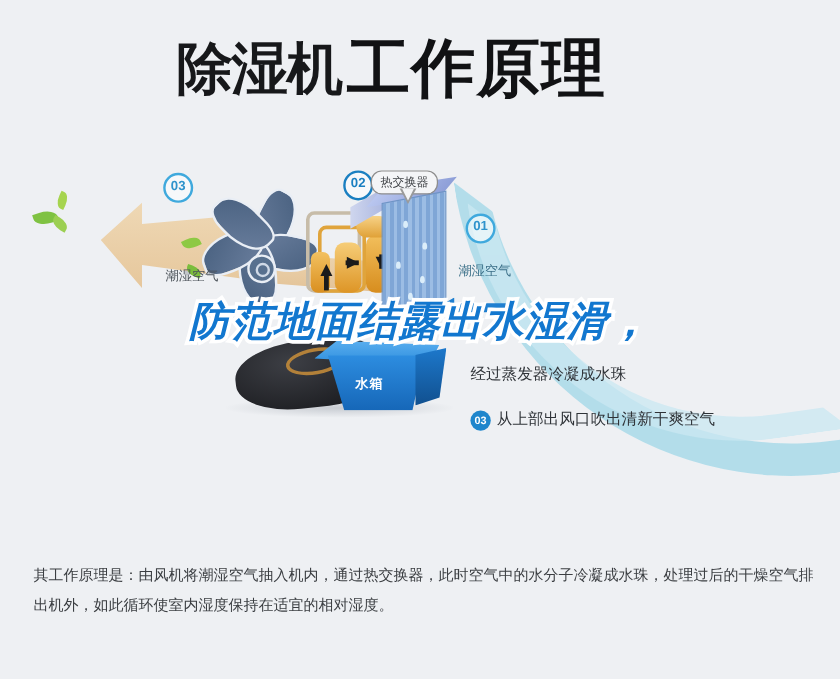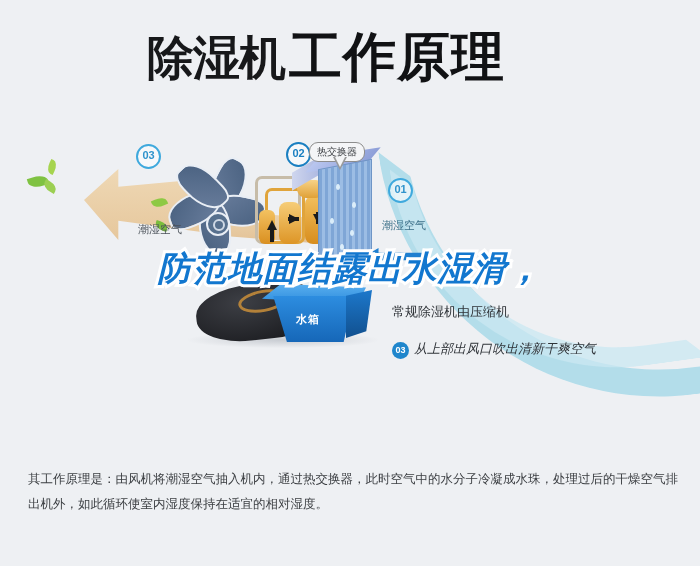--- a/index.html
+++ b/index.html
@@ -300,23 +300,23 @@
     <div class="badge" style="left:136px;top:26px;">03</div>
     <div class="lbl" style="left:138px;top:104px;">潮湿空气</div>
 
     <div class="badge dark" style="left:286px;top:24px;">02</div>
     <div class="callout">热交换器</div>
     <div class="callout-tip"></div>
 
     <div class="badge" style="left:388px;top:60px;">01</div>
     <div class="lbl blue" style="left:382px;top:100px;">潮湿空气</div>
 
-    <div class="rline" style="left:392px;top:185px;">常规除湿机由压缩机</div>
+    <div class="rline" style="left:392px;top:185px;">经过蒸发器冷凝成水珠</div>
     <div class="rbadge" style="left:392px;top:224px;">03</div>
-    <div class="rline" style="left:414px;top:222px;font-style:italic;">从上部出风口吹出清新干爽空气</div>
+    <div class="rline" style="left:414px;top:222px;">从上部出风口吹出清新干爽空气</div>
   </div>
 
   <div class="headline">
     <span class="hl-line">防范地面结露出水湿滑，</span>
   </div>
 
   <div class="para p2">其工作原理是：由风机将潮湿空气抽入机内，通过热交换器，此时空气中的水分子冷凝成水珠，处理过后的干燥空气排出机外，如此循环使室内湿度保持在适宜的相对湿度。</div>
 
 </div>
 

